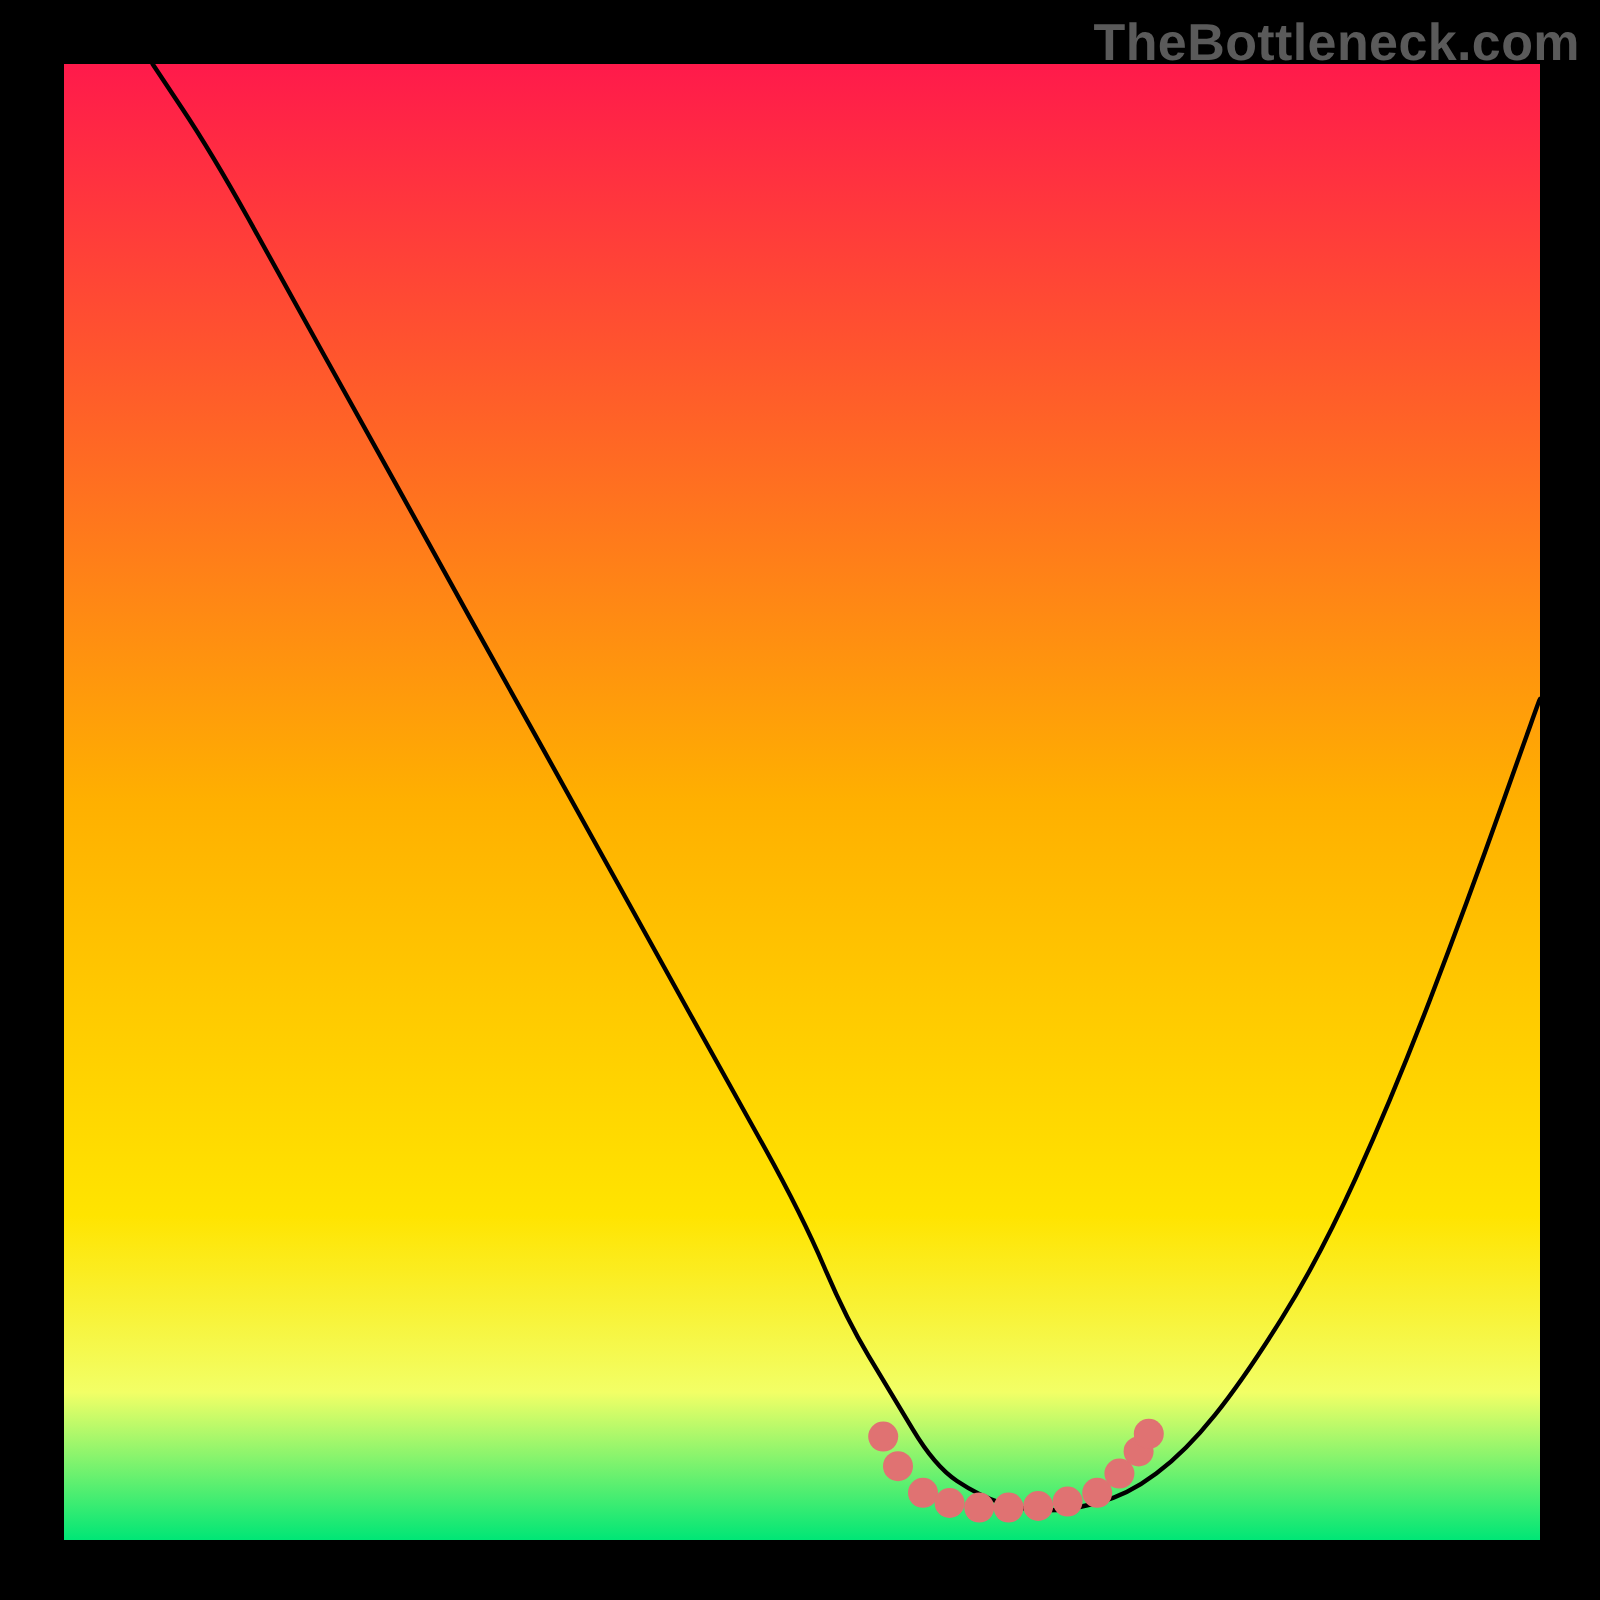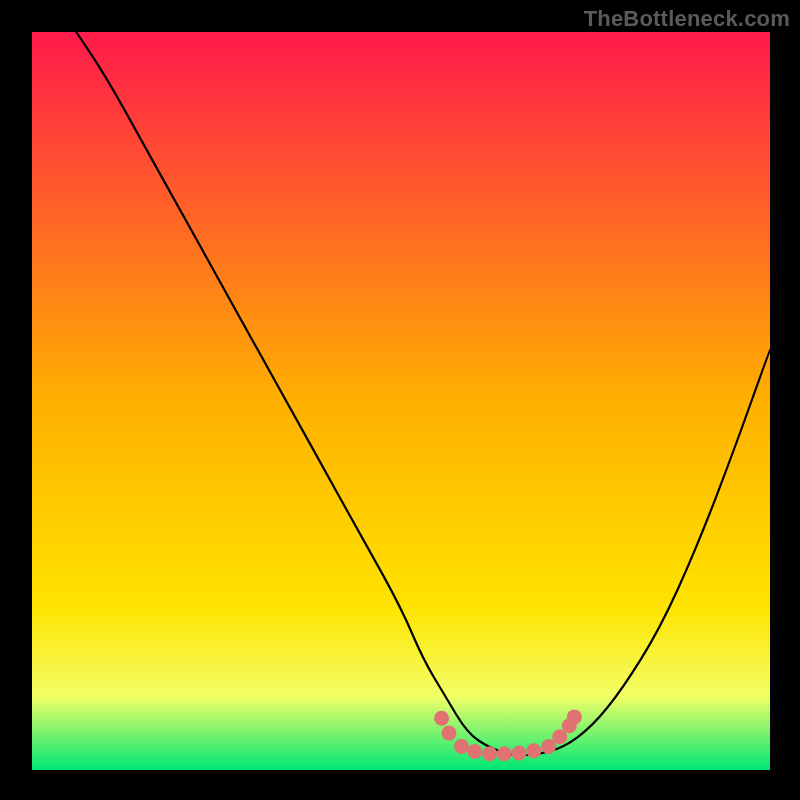--- a/index.html
+++ b/index.html
@@ -15,21 +15,21 @@
     position: relative;
     width: 800px;
     height: 800px;
     background: #000;
   }
   .watermark {
     position: absolute;
     top: 6px;
     right: 10px;
     color: #5a5a5a;
-    font-size: 22px;
+    font-size: 26px;
     font-weight: 600;
     letter-spacing: 0.2px;
     user-select: none;
   }
   svg {
     position: absolute;
     left: 0;
     top: 0;
   }
 </style>

